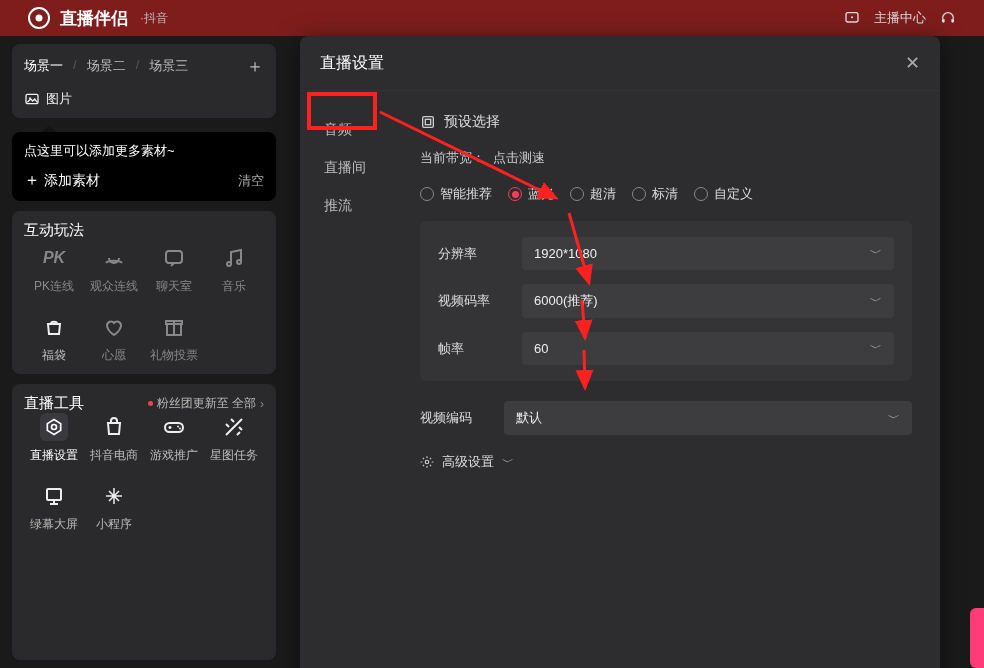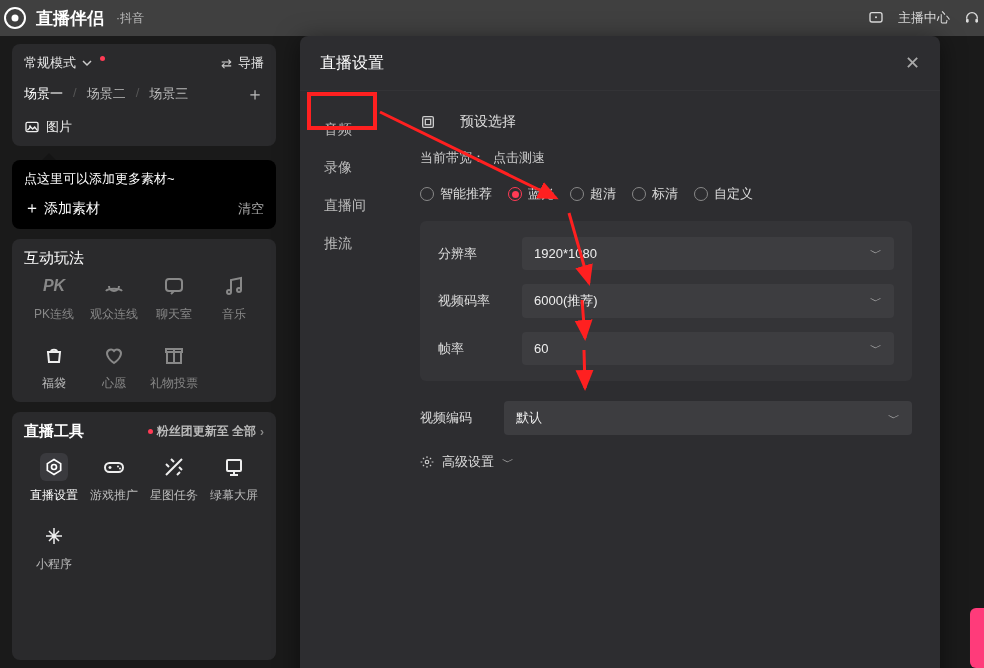--- a/index.html
+++ b/index.html
@@ -10,23 +10,23 @@
     width: 984px;
     height: 668px;
     overflow: hidden;
     position: relative;
     font-size: 13px;
   }
   .topbar {
     height: 36px;
     display: flex;
     align-items: center;
-    padding: 0 4px;
+    padding: 0 28px;
     gap: 10px;
-    background: #404040;
+    background: #7f1d1d;
   }
   .logo-icon {
     width: 22px; height: 22px;
     border: 2px solid #fff;
     border-radius: 50%;
     position: relative;
   }
   .logo-icon::after{
     content:"";
     position:absolute;
@@ -86,21 +86,21 @@
   .clear-btn{color:#aaa;font-size:13px;}
   .section-title{font-size:15px;color:#fff;margin-bottom:4px;}
   .grid4{display:grid;grid-template-columns:repeat(4,1fr);row-gap:18px;}
   .grid-item{display:flex;flex-direction:column;align-items:center;gap:6px;}
   .grid-item .ic{width:28px;height:28px;display:flex;align-items:center;justify-content:center;color:#888;}
   .grid-item.dim .lbl{color:#888;}
   .grid-item.en .ic{color:#eee;}
   .grid-item .lbl{font-size:12px;color:#bbb;}
   .grid-item.active .ic{background:#3a3a3e;border-radius:6px;padding:4px;color:#fff;}
   .grid-item.active .lbl{color:#fff;}
-  .tool-head{display:flex;align-items:center;justify-content:space-between;margin-bottom:12px;font-weight:bold;}
+  .tool-head{display:flex;align-items:center;justify-content:space-between;}
   .fans-update{font-size:12px;color:#bbb;display:flex;align-items:center;gap:4px;}
   .fans-update .rd{width:5px;height:5px;background:#ff3b55;border-radius:50%;display:inline-block;}
   .content-area{flex:1;position:relative;background:#1a1a1a;}
   .modal{
     position:absolute;
     left:12px; top:0px;
     width:640px;
     background:#2d2d30;
     border-radius:8px;
     box-shadow:0 4px 24px rgba(0,0,0,.5);
@@ -129,21 +129,21 @@
   }
   .modal-nav .nav-item.active{color:#fff;}
   .modal-content{
     flex:1;
     padding:22px 28px 22px 10px;
   }
   .preset-row,.bw-row,.radio-row,.field-row,.adv-row{
     display:flex;align-items:center;
     margin-bottom:18px;
   }
-  .preset-row{gap:24px;color:#ddd;font-size:14px;}
+  .preset-row{gap:8px;color:#ddd;font-size:14px;}
   .bw-row{gap:8px;color:#ccc;font-size:13px;align-items:center;}
   .bw-link{color:#ccc;cursor:pointer;}
   .radio-row{gap:16px;}
   .radio-item{display:flex;align-items:center;gap:6px;color:#ddd;font-size:13px;cursor:pointer;}
   .radio-outer{
     width:14px;height:14px;border-radius:50%;
     border:1.5px solid #888;display:flex;align-items:center;justify-content:center;
   }
   .radio-item.selected .radio-outer{border-color:#ff3b55;}
   .radio-item.selected .radio-outer::after{
@@ -210,33 +210,20 @@
         <rect x="17" y="13" width="4" height="6" rx="2" fill="#ddd"></rect>
       </svg>
   </div>
 </div>
 
 <div class="main">
 
   <div class="sidebar">
 
     <div class="panel">
-      <div class="mode-row">
-        <div class="mode-left">
-          <span>常规模式</span>
-          <svg width="10" height="10">
-              <path d="M1 3l4 4 4-4" stroke="#ccc" fill="none" stroke-width="1.5"></path>
-            </svg>
-          <span class="red-dot"></span>
-        </div>
-        <div class="mode-left">
-          <span style="color:#ccc">⇄</span>
-          <span>导播</span>
-        </div>
-      </div>
       <div class="scene-tabs">
         <div class="scene-tabs-left">
           <span class="active">场景一</span>
           <span style="color:#555">/</span>
           <span>场景二</span>
           <span style="color:#555">/</span>
           <span>场景三</span>
         </div>
         <span class="plus-icon">＋</span>
       </div>
@@ -343,20 +330,29 @@
               <svg class="sico" viewBox="0 0 24 24">
                 <polygon points="12,3 20,8 20,16 12,21 4,16 4,8" fill="none" stroke="currentColor" stroke-width="2"></polygon>
                 <circle cx="12" cy="12" r="3" fill="none" stroke="currentColor" stroke-width="2"></circle>
               </svg>
             </span>
             <span class="lbl">直播设置</span>
           </div>
         <div class="grid-item en">
             <span class="ic">
               <svg class="sico" viewBox="0 0 24 24">
+                <path d="M6 8h12l-1 11H7z" fill="none" stroke="currentColor" stroke-width="2"></path>
+                <path d="M9 8V6a3 3 0 016 0v2" fill="none" stroke="currentColor" stroke-width="2"></path>
+              </svg>
+            </span>
+            <span class="lbl">抖音电商</span>
+          </div>
+        <div class="grid-item en">
+            <span class="ic">
+              <svg class="sico" viewBox="0 0 24 24">
                 <rect x="3" y="8" width="18" height="9" rx="4.5" fill="none" stroke="currentColor" stroke-width="2"></rect>
                 <path d="M8 11v3M6.5 12.5h3" stroke="currentColor" stroke-width="1.5"></path>
                 <circle cx="16" cy="11.5" r="1" fill="currentColor"></circle>
                 <circle cx="18" cy="13.5" r="1" fill="currentColor"></circle>
               </svg>
             </span>
             <span class="lbl">游戏推广</span>
           </div>
         <div class="grid-item en">
             <span class="ic">
@@ -389,21 +385,20 @@
 
   <div class="content-area">
     <div class="modal">
       <div class="modal-head">
         <span class="modal-title">直播设置</span>
         <span class="close-x">✕</span>
       </div>
       <div class="modal-body">
         <div class="modal-nav">
           <div class="nav-item">音频</div>
-          <div class="nav-item">录像</div>
           <div class="nav-item">直播间</div>
           <div class="nav-item">推流</div>
         </div>
         <div class="modal-content">
           <div class="preset-row">
             <svg width="16" height="16" viewBox="0 0 24 24">
                 <rect x="4" y="4" width="16" height="16" rx="2" fill="none" stroke="#ccc" stroke-width="2"></rect>
                 <rect x="8" y="8" width="8" height="8" fill="none" stroke="#ccc" stroke-width="2"></rect>
               </svg>
             <span>预设选择</span>

